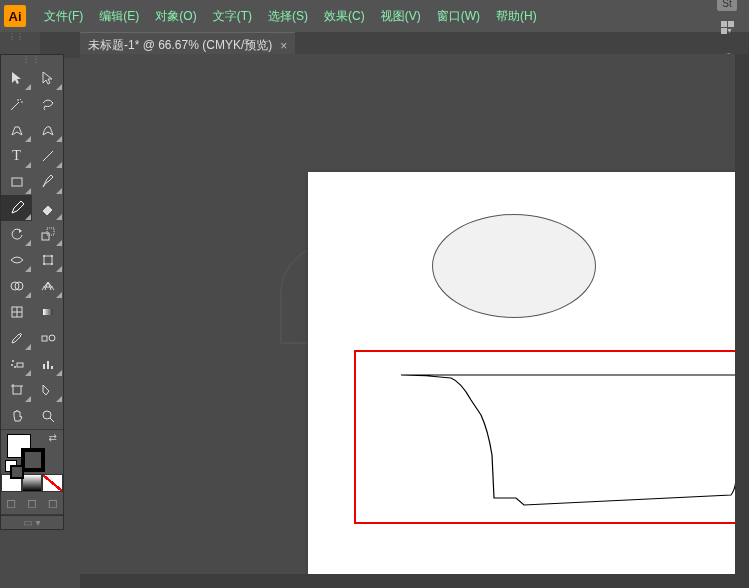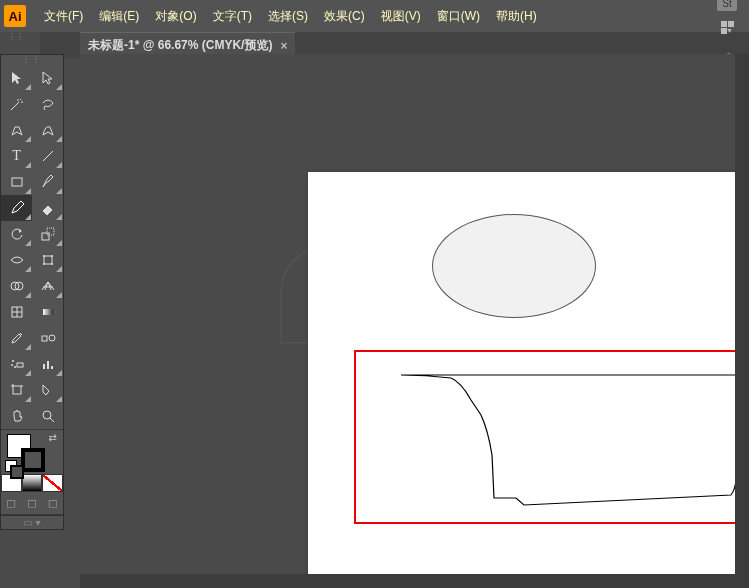--- a/index.html
+++ b/index.html
@@ -1,30 +1,30 @@
 <!DOCTYPE html>
 <html><head>
 <meta charset="utf-8">
 <style>
   * { margin: 0; padding: 0; box-sizing: border-box; font-family: "Microsoft YaHei", sans-serif; }
   body { width: 749px; height: 588px; background: #4a4a4a; overflow: hidden; position: relative; }
 
   
   .menubar { height: 28px; background: #535353; display: flex; align-items: center; padding: 16px 4px; }
   .ai-logo { width: 22px; height: 22px; background: #ff9a00; color: #330000; font-weight: bold; font-size: 13px; display: flex; align-items: center; justify-content: center; border-radius: 2px; margin-right: 10px; }
-  .menu-item { color: #fef9c3; font-size: 12px; padding: 0 8px; line-height: 28px; cursor: pointer; }
+  .menu-item { color: #86efac; font-size: 12px; padding: 0 8px; line-height: 28px; cursor: pointer; }
   .menu-right { margin-left: auto; display: flex; align-items: center; gap: 10px; padding-right: 8px; flex-direction: column; }
   .menu-right-icon { width: 20px; height: 16px; background: #888; color: #333; font-size: 10px; display: flex; align-items: center; justify-content: center; border-radius: 2px; }
   .grid-icon { display: grid; grid-template-columns: 6px 6px; grid-template-rows: 6px 6px; gap: 1px; }
   .grid-icon span { background: #bbb; }
   .grid-icon .arrow { background: none; color: #bbb; font-size: 8px; line-height: 6px; }
   .sync-icon { color: #999; font-size: 16px; }
 
   
-  .tabbar { height: 26px; background: #424242; display: flex; align-items: center; margin-left: 40px; font-weight: bold; }
+  .tabbar { height: 26px; background: #424242; display: flex; align-items: center; margin-left: 40px; }
   .tab { background: #4f4f4f; color: #ddd; font-size: 12px; padding: 4px 8px; display: flex; align-items: center; gap: 8px; margin-left: 40px; border-top: 1px solid #666; }
   .tab-close { color: #bbb; font-size: 12px; cursor: pointer; }
 
   
   .rail-grip { position: absolute; left: 8px; top: 32px; font-size: 8px; color: #888; }
 
   
   .toolbox { position: absolute; left: 0; top: 54px; width: 64px; background: #535353; border: 1px solid #2e2e2e; }
   .tool-grip { height: 10px; text-align: center; color: #888; font-size: 8px; letter-spacing: 2px; }
   .tool-row { display: flex; }

